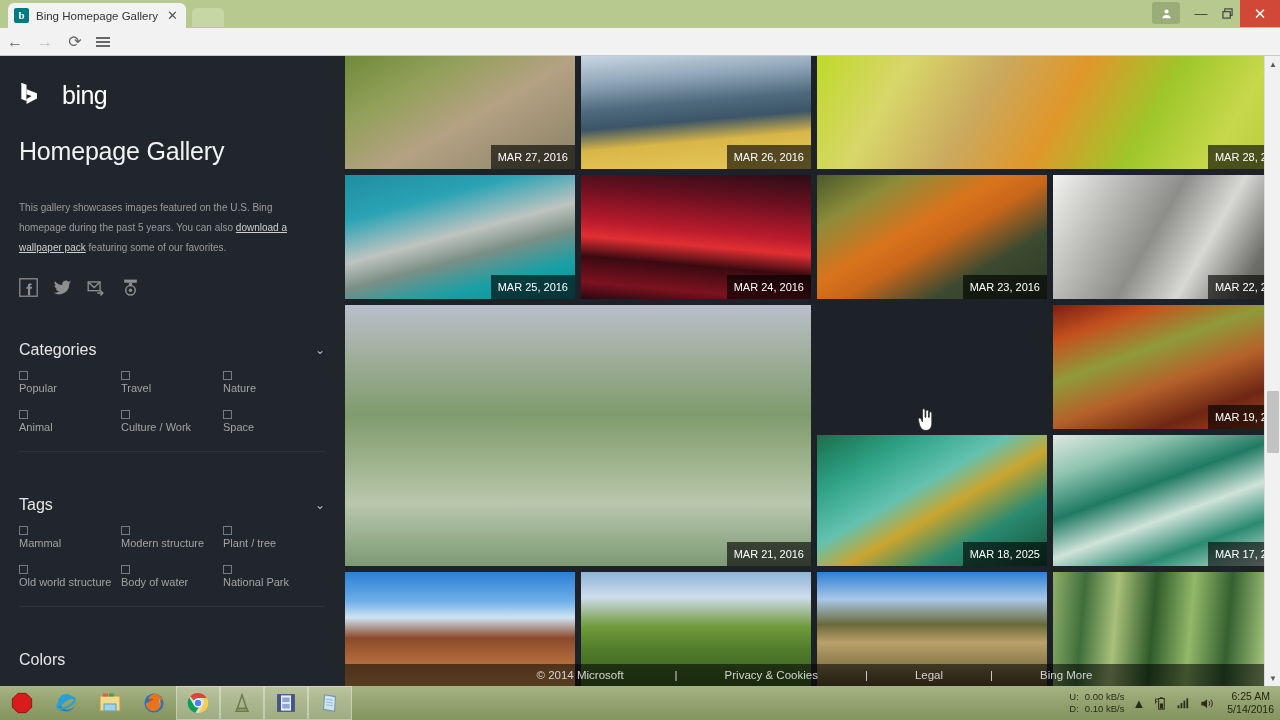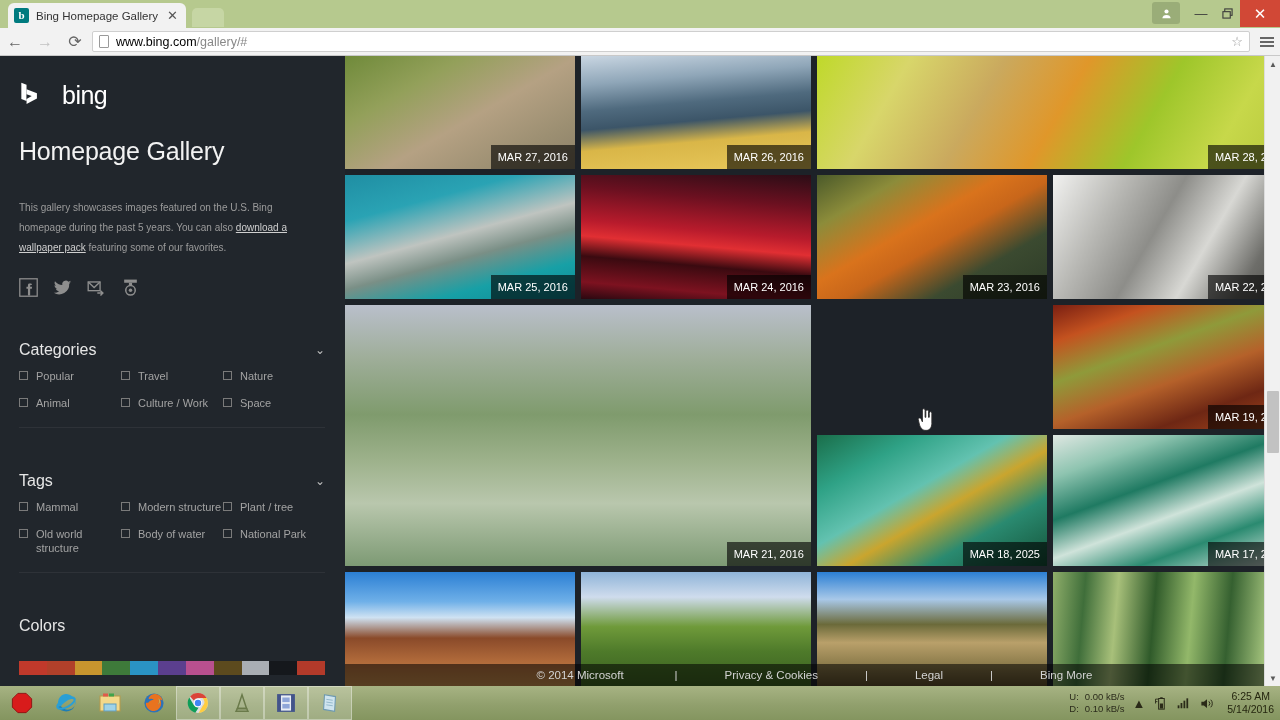--- a/index.html
+++ b/index.html
@@ -93,22 +93,22 @@
 
   .sect { margin-top:44px; }
   .sect-head {
     display:flex; align-items:center; justify-content:space-between;
     padding-bottom:10px;
   }
   .sect-title { font-size:16px; color:#e6e6e6; font-weight:300; }
   .chev { font-size:12px; color:#bdbdbd; }
   .opts { display:flex; flex-wrap:wrap; }
   .opt {
-    width:102px; display:flex; align-items:flex-start; gap:8px;
-    font-size:11px; color:#a3a3a3; line-height:14px; margin-bottom:13px;
+    width:102px; display:flex; align-items:flex-start; gap:1px;
+    font-size:11px; color:#a3a3a3; line-height:14px; margin-bottom:13px;flex-direction:column;
   }
   .cb { width:9px; height:9px; border:1px solid #7a7a7a; flex:none; margin-top:2px; }
   .divider { height:1px; background:#2e3238; margin-top:4px; }
   #colors-swatches { display:flex; margin-top:16px; height:14px; }
   .sw { flex:1; height:14px; }
 
   
   #grid { position:absolute; left:345px; top:0; width:935px; height:630px; }
   .tile { position:absolute; overflow:hidden; }
   .date {
@@ -176,27 +176,20 @@
         <rect x="1" y="4" width="8" height="7" fill="#b6c98e" stroke="#3b3b3b" stroke-width="1.2"></rect>
       </svg>
     </div>
     <div id="w-close" class="wbtn">✕</div>
   </div>
 
   <div id="toolbar">
     <div class="navbtn">←</div>
     <div class="navbtn dim">→</div>
     <div class="navbtn">⟳</div>
-    <div id="omnibox">
-      <div id="page-icon"></div>
-      <div id="url">
-        <span>www.bing.com</span><span class="path">/gallery/#</span>
-      </div>
-      <div id="star">☆</div>
-    </div>
     <div id="menu-btn">
       <div></div>
         <div></div>
         <div></div>
     </div>
   </div>
 
   <div id="page">
 
     <div id="sidebar">

